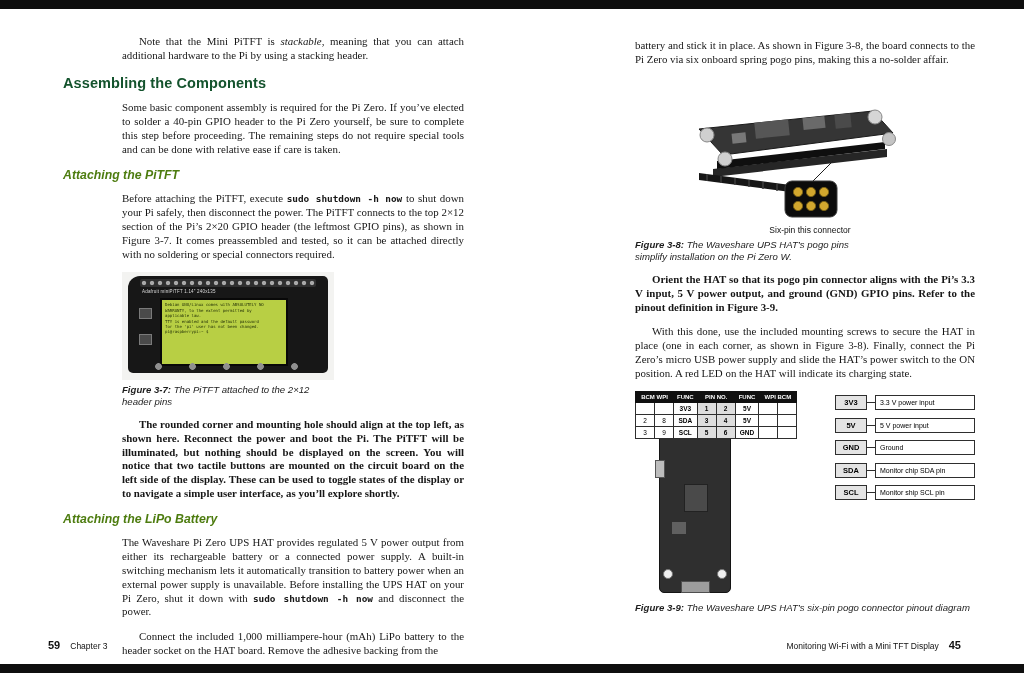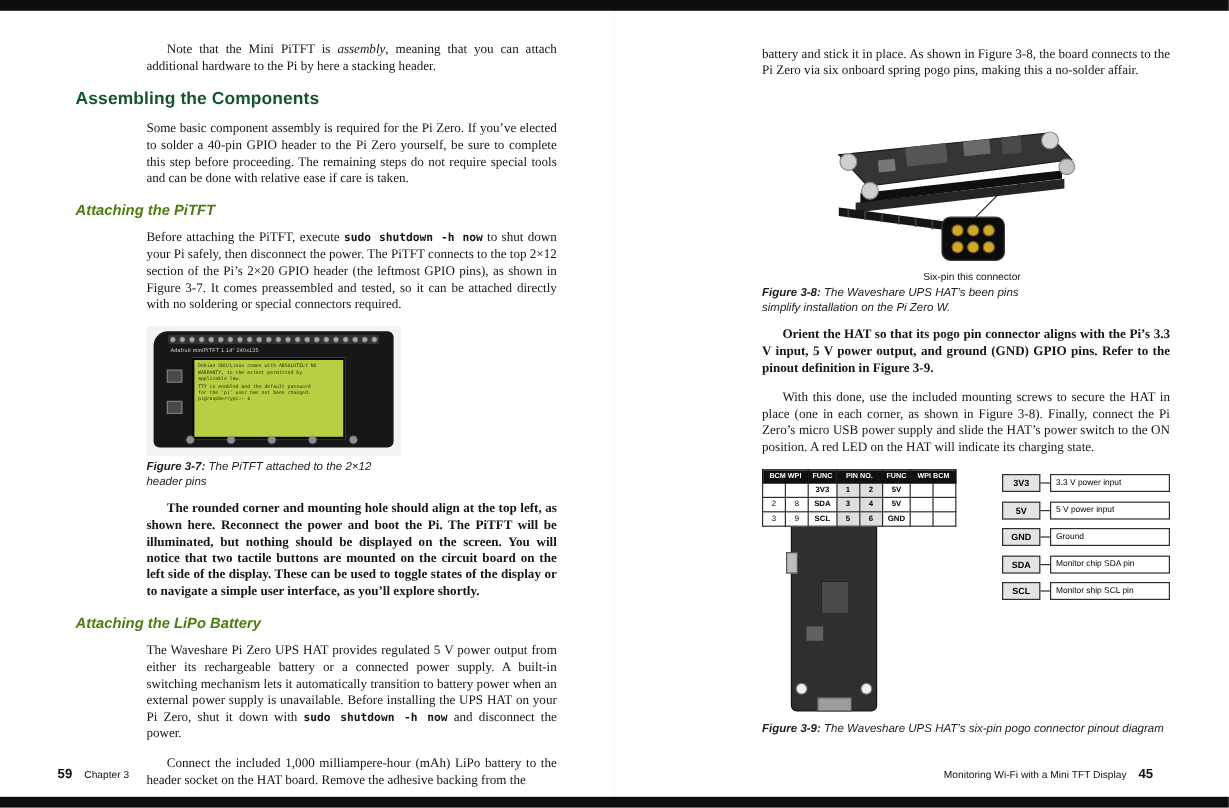--- a/index.html
+++ b/index.html
@@ -103,21 +103,21 @@
 
 <div class="bar bar-top"></div>
 <div class="bar bar-bottom"></div>
 <div class="edge-line edge-l"></div>
 <div class="edge-line edge-r"></div>
 <div class="gutter-line"></div>
 
 <div class="page page-l">
   <div class="content-l">
 
-    <p class="bt col ind" style="margin-top:26px;"><span>Note that the Mini PiTFT is </span><i>assembly</i><span>, meaning that you can attach additional hardware to the Pi by here a stacking header.</span></p>
+    <p class="bt col ind" style="margin-top:26px;"><span>Note that the Mini PiTFT is </span><i>stackable</i><span>, meaning that you can attach additional hardware to the Pi by using a stacking header.</span></p>
 
     <h1 class="ahead">Assembling the Components</h1>
 
     <p class="bt col">Some basic component assembly is required for the Pi Zero. If you’ve elected to solder a 40-pin GPIO header to the Pi Zero yourself, be sure to complete this step before proceeding. The remaining steps do not require special tools and can be done with relative ease if care is taken.</p>
 
     <h2 class="bhead col">Attaching the PiTFT</h2>
 
     <p class="bt col"><span>Before attaching the PiTFT, execute </span><span class="code">sudo shutdown -h now</span><span> to shut down your Pi safely, then disconnect the power. The PiTFT connects to the top 2×12 section of the Pi’s 2×20 GPIO header (the leftmost GPIO pins), as shown in Figure 3-7. It comes preassembled and tested, so it can be attached directly with no soldering or special connectors required.</span></p>
 
     <div class="fig37 col">
@@ -195,21 +195,21 @@
             <circle cx="176" cy="115" r="4.6"></circle>
             <circle cx="189" cy="115" r="4.6"></circle>
           <circle cx="163" cy="129" r="4.6"></circle>
             <circle cx="176" cy="129" r="4.6"></circle>
             <circle cx="189" cy="129" r="4.6"></circle>
         </g>
       </svg>
       <span class="callout">Six-pin this connector</span>
     </div>
 
-    <p class="caption cap38"><span class="cap-lead">Figure 3-8:</span><span> The Waveshare UPS HAT’s been pins simplify installation on the Pi Zero W.</span></p>
+    <p class="caption cap38"><span class="cap-lead">Figure 3-8:</span><span> The Waveshare UPS HAT’s pogo pins simplify installation on the Pi Zero W.</span></p>
 
     <p class="bt ind mt8">Orient the HAT so that its pogo pin connector aligns with the Pi’s 3.3 V input, 5 V power output, and ground (GND) GPIO pins. Refer to the pinout definition in Figure 3-9.</p>
     <p class="bt ind">With this done, use the included mounting screws to secure the HAT in place (one in each corner, as shown in Figure 3-8). Finally, connect the Pi Zero’s micro USB power supply and slide the HAT’s power switch to the ON position. A red LED on the HAT will indicate its charging state.</p>
 
     <div class="fig39">
       <div class="hat-board">
         <div class="hole hole-tl"></div>
         <div class="hole hole-tr"></div>
         <div class="hole hole-bl"></div>
         <div class="hole hole-br"></div>

